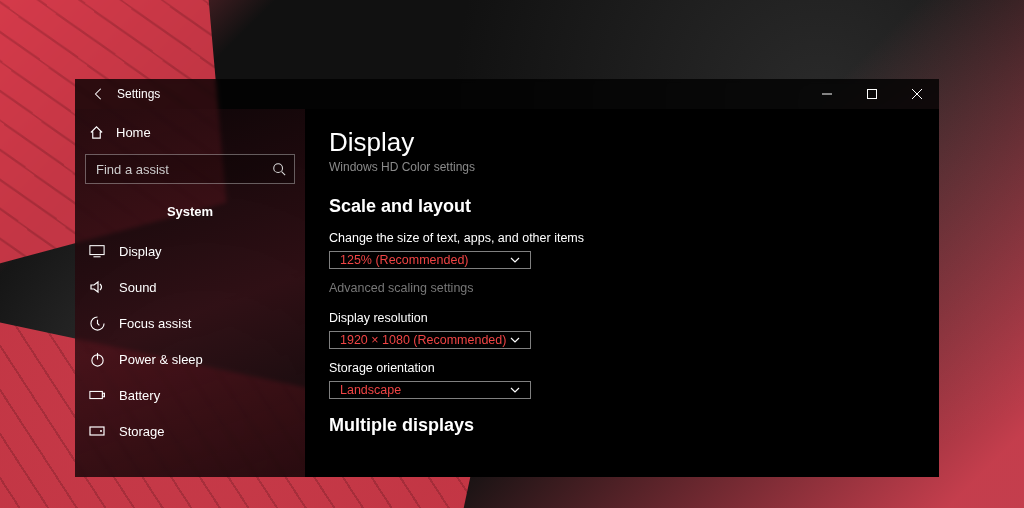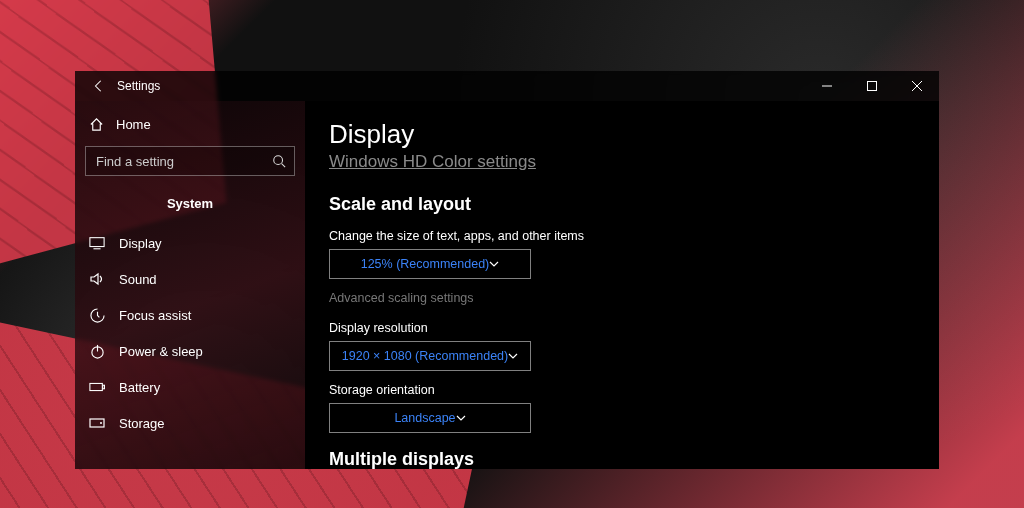--- a/index.html
+++ b/index.html
@@ -37,21 +37,21 @@
     content:"";
     position:absolute;
     left:-60px; bottom:-120px;
     width:520px; height:260px;
     background: repeating-linear-gradient(45deg, #d63a4a 0 22px, #b52f3d 22px 24px);
     transform: rotate(12deg);
     opacity:0.9;
   }
   .window {
     position: absolute;
-    left: 75px; top: 71px;
+    left: 75px; top: 79px;
     width: 864px; height: 398px;
     background: rgba(0,0,0,0.78);
     backdrop-filter: blur(2px);
     display: flex;
     flex-direction: column;
     overflow: hidden;
   }
   .titlebar {
     height: 30px;
     display: flex;
@@ -113,47 +113,46 @@
     overflow: hidden;
     color:#fff;
   }
   .content h1 {
     font-weight: 300;
     font-size: 26px;
     margin-bottom: 2px;
   }
   .linkish {
     color: #8a8a8a;
-    font-size: 17px;
+    font-size: 12px;
     margin-bottom: 22px;
     display:block;
-    text-decoration:underline;
   }
   .content h2 {
     font-weight: 700;
     font-size: 18px;
     margin: 8px 0 14px 0;
   }
   .field-label {
     font-size: 12.5px;
     margin-bottom: 6px;
     display:block;
     color:#fff;
   }
   .combo {
     width: 202px;
-    height: 30px;
+    height: 18px;
     border: 1px solid rgba(255,255,255,0.5);
     background: #000;
-    color:#3b82f6;
+    color:#ef4444;
     display:flex; align-items:center;
     padding: 0 10px;
     font-size: 12.5px;
     margin-bottom: 12px;
-    justify-content: center;
+    justify-content: space-between;
   }
   .combo .chev { color:#fff; font-size:11px; }
   .adv-scale {
     color:#777; font-size:12.5px;
     display:block; margin: 2px 0 16px 0;
   }
   svg { display:block; }
 </style>
 </head>
 <body>
@@ -194,21 +193,21 @@
       <div class="home-row">
         <span class="ico">
           <svg width="15" height="15" viewBox="0 0 16 16" fill="none" stroke="currentColor" stroke-width="1.2">
               <path d="M2 8 L8 2 L14 8 M4 7 V14 H12 V7"></path>
             </svg>
         </span>
         <span>Home</span>
       </div>
 
       <div class="search">
-        <span class="ph">Find a setting</span>
+        <span class="ph">Find a assist</span>
         <span>
           <svg width="14" height="14" viewBox="0 0 16 16" fill="none" stroke="currentColor" stroke-width="1.2">
               <circle cx="7" cy="7" r="5"></circle>
               <line x1="11" y1="11" x2="15" y2="15"></line>
             </svg>
         </span>
       </div>
 
       <div class="category">System</div>
 

